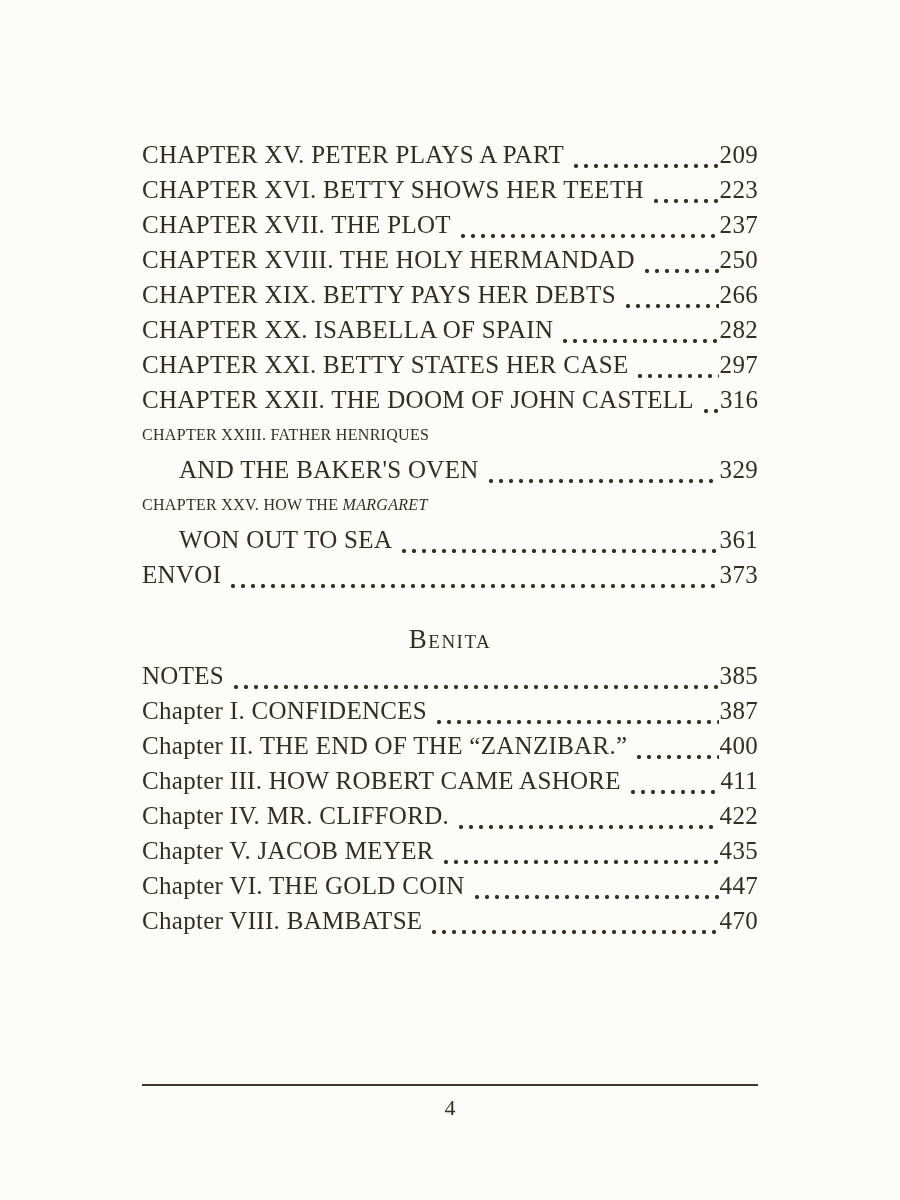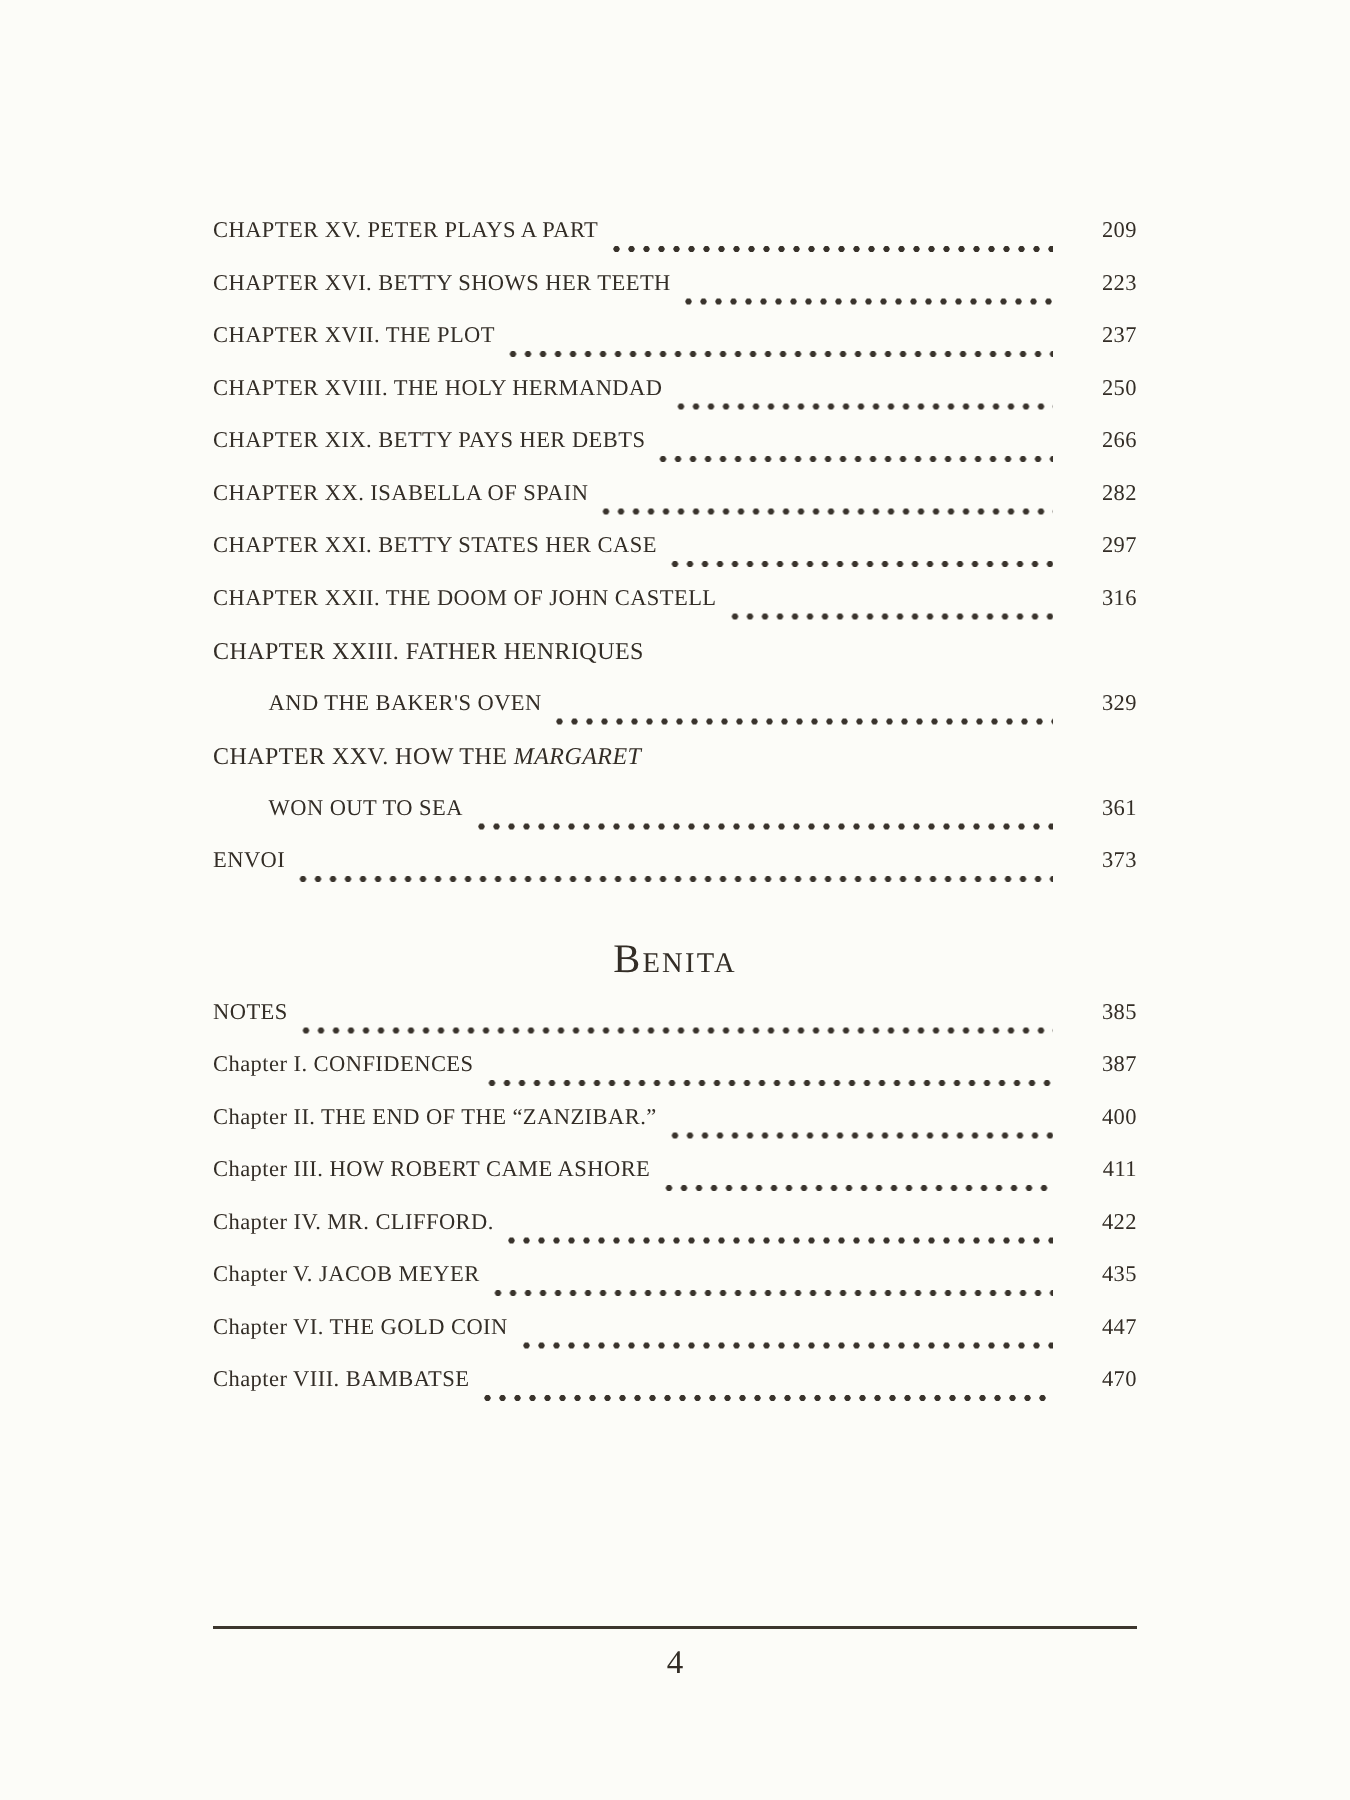--- a/index.html
+++ b/index.html
@@ -29,42 +29,41 @@
   .toc-entry { }
   .entry-line1 {
     font-size: 16px;
     line-height: 35px;
     letter-spacing: 0.3px;
     white-space: nowrap;
   }
   .entry-row {
     display: flex;
     align-items: stretch;
-    font-size: 15px;
+    font-size: 25px;
     line-height: 35px;
     letter-spacing: 0.3px;
   }
   .entry-row.indented {
     padding-left: 37px;
   }
   .entry-title {
     white-space: nowrap;
   }
   .leader {
     flex: 1 1 auto;
     min-width: 18px;
     margin: 0 1px 0 7px;
     background-image: radial-gradient(circle, #39332c 1.9px, transparent 2.3px);
     background-size: 10px 12px;
     background-repeat: repeat-x;
     background-position: left bottom;
   }
   .entry-page {
     white-space: nowrap;
-    margin-left: 32px;
   }
   .section-heading {
     text-align: center;
     font-variant: small-caps;
     font-size: 27px;
     line-height: 38px;
     letter-spacing: 1.5px;
     margin-top: 28px;
     font-weight: 500;
   }

